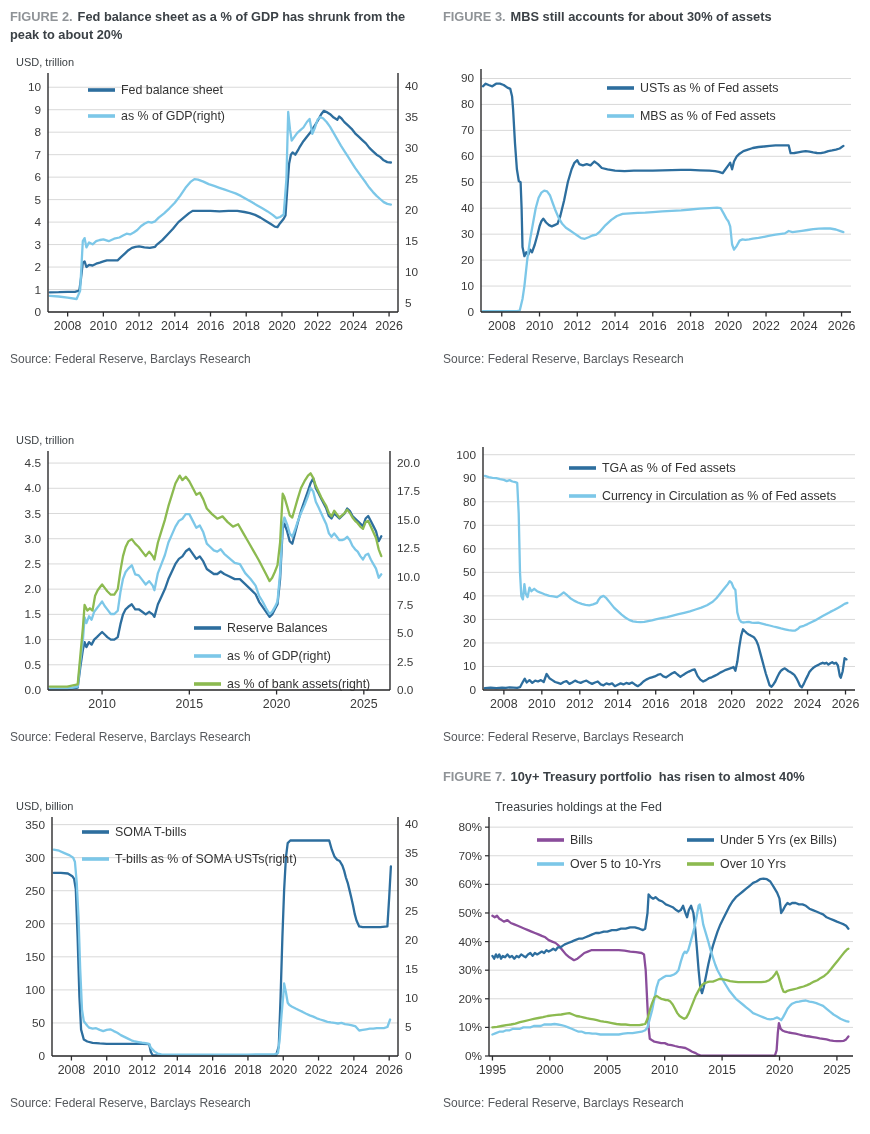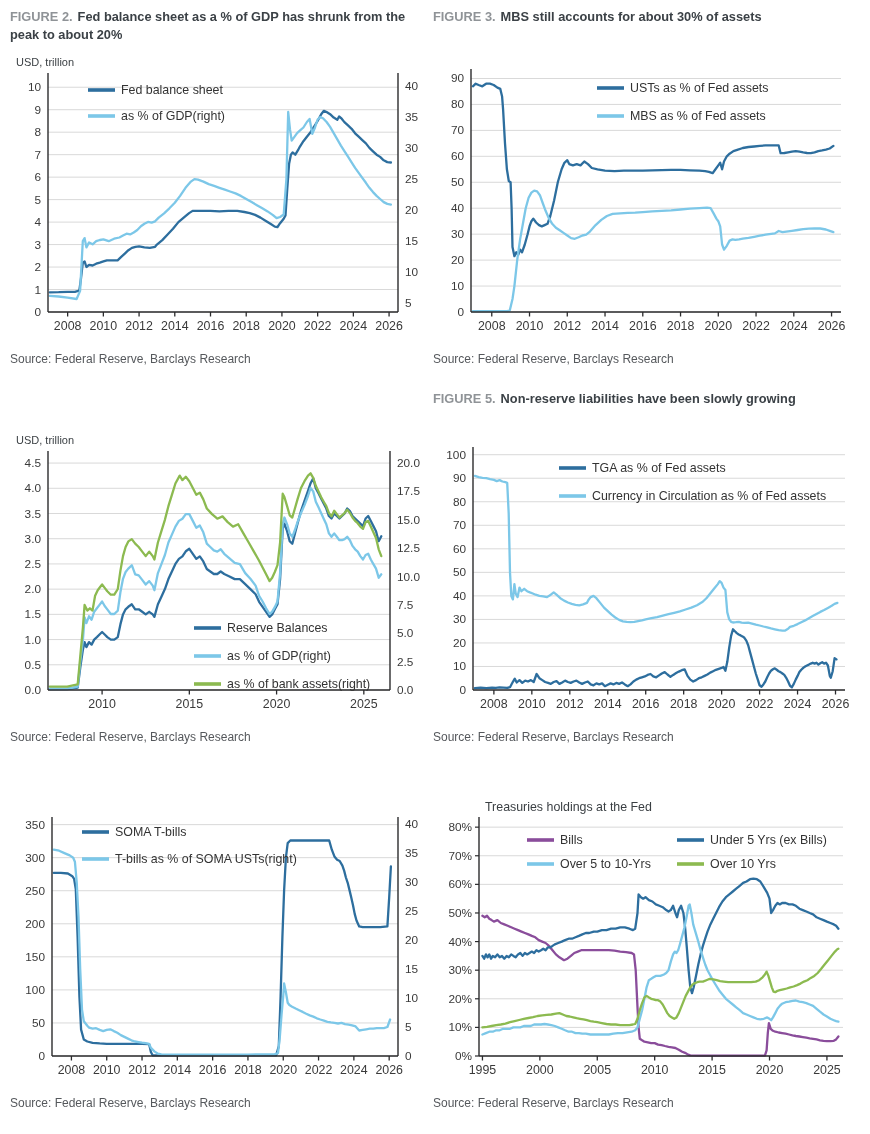--- a/index.html
+++ b/index.html
@@ -1,18 +1,18 @@
 <!DOCTYPE html>
 <html><head>
 <meta charset="utf-8">
 <style>
   html,body{margin:0;padding:0;background:#ffffff;}
   body{font-family:"Liberation Sans","DejaVu Sans",sans-serif;-webkit-font-smoothing:antialiased;}
   .page{width:772px;height:1134px;box-sizing:border-box;padding:8px 4px 0 10px;
-        display:grid;grid-template-columns:423px 423px;
+        display:grid;grid-template-columns:423px 423px;column-gap:10px;
         grid-template-rows:382px 378px 366px;background:#ffffff;}
   .figure{display:flex;flex-direction:column;box-sizing:border-box;padding:0 6px 24px 0;}
   .fig-title{margin:0;font-size:12.8px;font-weight:bold;line-height:1.4;white-space:pre-wrap;color:#3b4146;}
   .fig-prefix{color:#8f9397;margin-right:5px;}
   .fig-title-text{color:#3b4146;}
   .spacer{flex:1 1 auto;}
   .unit-label{font-size:11px;color:#3a3f43;margin:0 0 2px 6px;}
   .unit-label:empty{display:none;}
   .chart{line-height:0;}
   .chart svg{overflow:visible;}
@@ -239,21 +239,20 @@
             <line x1="184" x2="211" y1="208" y2="208" stroke="#7cc7e8" stroke-width="3.6" stroke-linecap="butt"></line>
             <text x="217" y="212.3" text-anchor="start" font-size="12.4" fill="#333333">as % of GDP(right)</text>
             <line x1="184" x2="211" y1="236" y2="236" stroke="#8cba50" stroke-width="3.6" stroke-linecap="butt"></line>
             <text x="217" y="240.3" text-anchor="start" font-size="12.4" fill="#333333">as % of bank assets(right)</text>
           </g>
         </svg></div>
     <div class="source-line">Source: Federal Reserve, Barclays Research</div>
   </section>
 
   <section class="figure">
-    <h3 class="fig-title"><span class="fig-prefix">FIGURE 5.</span><span class="fig-title-text">Non-reserve liabilities have been slowly growing</span></h3>
     <div class="spacer"></div>
 
     <div class="chart"><svg width="422" height="272">
           <g>
             <line x1="40" x2="412" y1="246" y2="246" stroke="#d9d9d9" stroke-width="1"></line>
             <line x1="40" x2="412" y1="222.47058823529412" y2="222.47058823529412" stroke="#d9d9d9" stroke-width="1"></line>
             <line x1="40" x2="412" y1="198.94117647058823" y2="198.94117647058823" stroke="#d9d9d9" stroke-width="1"></line>
             <line x1="40" x2="412" y1="175.41176470588235" y2="175.41176470588235" stroke="#d9d9d9" stroke-width="1"></line>
             <line x1="40" x2="412" y1="151.88235294117646" y2="151.88235294117646" stroke="#d9d9d9" stroke-width="1"></line>
             <line x1="40" x2="412" y1="128.3529411764706" y2="128.3529411764706" stroke="#d9d9d9" stroke-width="1"></line>
@@ -312,20 +311,21 @@
             <text x="159" y="28.3" text-anchor="start" font-size="12.4" fill="#333333">TGA as % of Fed assets</text>
             <line x1="126" x2="153" y1="52" y2="52" stroke="#7cc7e8" stroke-width="3.6" stroke-linecap="butt"></line>
             <text x="159" y="56.3" text-anchor="start" font-size="12.4" fill="#333333">Currency in Circulation as % of Fed assets</text>
           </g>
         </svg></div>
     <div class="source-line">Source: Federal Reserve, Barclays Research</div>
   </section>
 
   <section class="figure">
     <div class="spacer"></div>
+    <div class="unit-label">USD, billion</div>
     <div class="chart"><svg width="422" height="268">
           <g>
             <line x1="42" x2="388" y1="242" y2="242" stroke="#d9d9d9" stroke-width="1"></line>
             <line x1="42" x2="388" y1="208.9467787114846" y2="208.9467787114846" stroke="#d9d9d9" stroke-width="1"></line>
             <line x1="42" x2="388" y1="175.8935574229692" y2="175.8935574229692" stroke="#d9d9d9" stroke-width="1"></line>
             <line x1="42" x2="388" y1="142.84033613445376" y2="142.84033613445376" stroke="#d9d9d9" stroke-width="1"></line>
             <line x1="42" x2="388" y1="109.78711484593836" y2="109.78711484593836" stroke="#d9d9d9" stroke-width="1"></line>
             <line x1="42" x2="388" y1="76.73389355742299" y2="76.73389355742299" stroke="#d9d9d9" stroke-width="1"></line>
             <line x1="42" x2="388" y1="43.68067226890756" y2="43.68067226890756" stroke="#d9d9d9" stroke-width="1"></line>
             <line x1="42" x2="388" y1="10.627450980392155" y2="10.627450980392155" stroke="#d9d9d9" stroke-width="1"></line>
@@ -385,20 +385,21 @@
             <line x1="72" x2="99" y1="18" y2="18" stroke="#2d6e9e" stroke-width="3.6" stroke-linecap="butt"></line>
             <text x="105" y="22.3" text-anchor="start" font-size="12.4" fill="#333333">SOMA T-bills</text>
             <line x1="72" x2="99" y1="45" y2="45" stroke="#7cc7e8" stroke-width="3.6" stroke-linecap="butt"></line>
             <text x="105" y="49.3" text-anchor="start" font-size="12.4" fill="#333333">T-bills as % of SOMA USTs(right)</text>
           </g>
         </svg></div>
     <div class="source-line">Source: Federal Reserve, Barclays Research</div>
   </section>
 
   <section class="figure">
+    <h3 class="fig-title"><span class="fig-prefix">FIGURE 7.</span><span class="fig-title-text">10y+ Treasury portfolio  has risen to almost 40%</span></h3>
     <div class="spacer"></div>
 
     <div class="chart"><svg width="422" height="284">
           <g>
             <line x1="46" x2="410" y1="258" y2="258" stroke="#d9d9d9" stroke-width="1"></line>
             <line x1="46" x2="410" y1="229.3939393939394" y2="229.3939393939394" stroke="#d9d9d9" stroke-width="1"></line>
             <line x1="46" x2="410" y1="200.78787878787878" y2="200.78787878787878" stroke="#d9d9d9" stroke-width="1"></line>
             <line x1="46" x2="410" y1="172.1818181818182" y2="172.1818181818182" stroke="#d9d9d9" stroke-width="1"></line>
             <line x1="46" x2="410" y1="143.57575757575756" y2="143.57575757575756" stroke="#d9d9d9" stroke-width="1"></line>
             <line x1="46" x2="410" y1="114.96969696969697" y2="114.96969696969697" stroke="#d9d9d9" stroke-width="1"></line>

